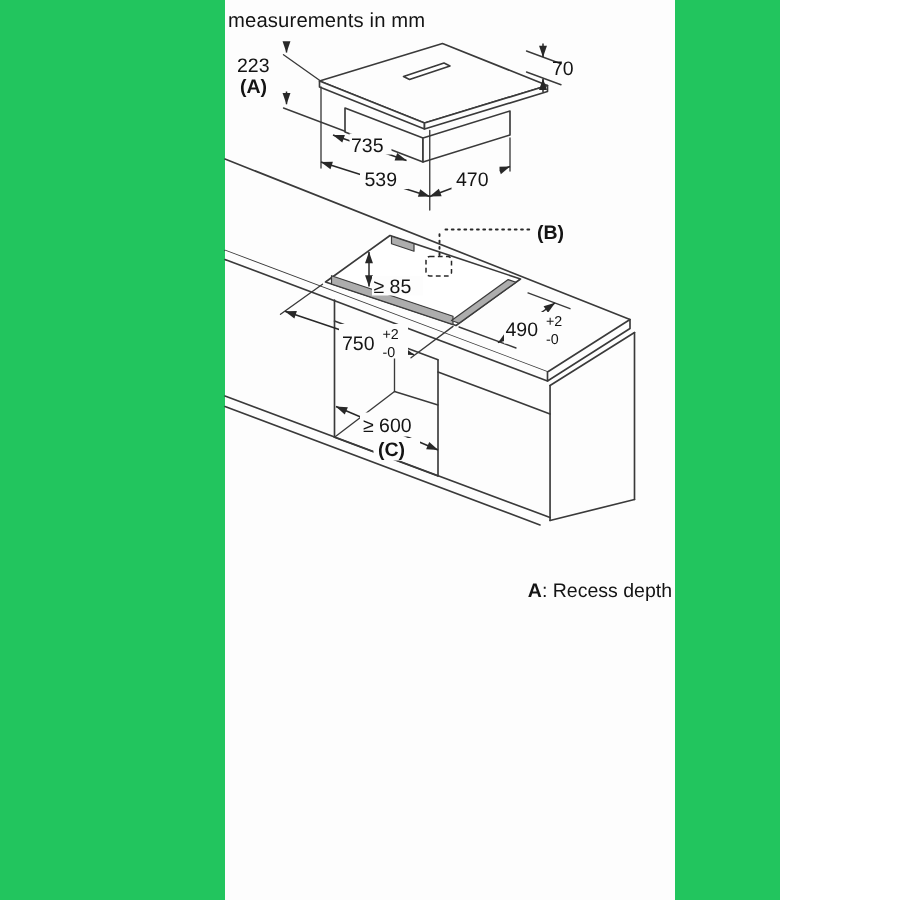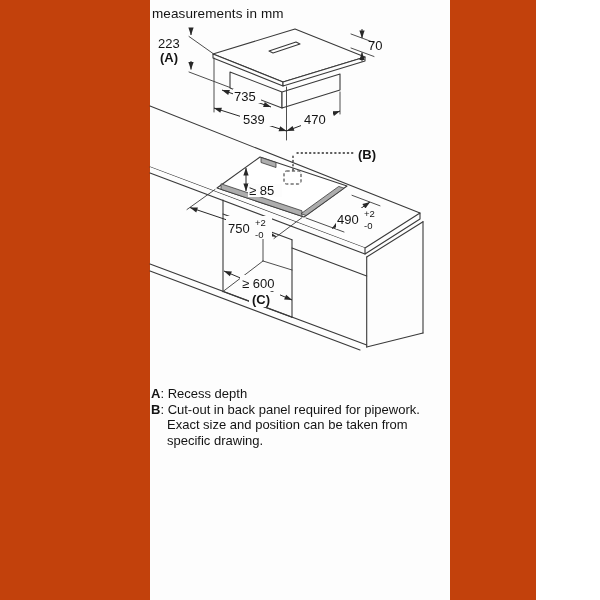--- a/index.html
+++ b/index.html
@@ -1,26 +1,25 @@
 <!DOCTYPE html>
 <html><head>
 <meta charset="utf-8">
 <style>
   html,body{margin:0;padding:0;}
   #stage{
     position:relative;width:520px;height:600px;overflow:hidden;
-    background:#c2410c;
+    background:#22c55e;
     font-family:"Liberation Sans", sans-serif;
     color:#141414;
-    padding-left:16px;
   }
   #center-strip{position:absolute;left:150px;top:0;width:300px;height:600px;background:#fdfdfd;}
   #diagram-svg{position:absolute;left:0;top:0;}
   #title{position:absolute;left:152px;top:6px;font-size:13.5px;letter-spacing:0.1px;color:#141414;}
-  #notes{position:absolute;left:151px;top:386px;width:297px;font-size:13px;line-height:15.4px;color:#141414;}
+  #notes{position:absolute;left:151px;top:386px;width:297px;font-size:13px;line-height:15.4px;color:#141414;text-align:right;}
   .note{padding-left:16px;text-indent:-16px;margin:0 0 0.5px 0;}
   .nk{font-weight:bold;}
   
   .ln{stroke:#3a3a3a;stroke-width:1.1;fill:none;stroke-linecap:round;}
   .thin{stroke:#3a3a3a;stroke-width:0.9;fill:none;stroke-linecap:round;}
   .face{fill:#fdfdfd;stroke:#3a3a3a;stroke-width:1.1;stroke-linejoin:round;}
   .facew{fill:#ffffff;stroke:#3a3a3a;stroke-width:1.1;stroke-linejoin:round;}
   .rail{fill:#adadad;stroke:#3a3a3a;stroke-width:0.8;stroke-linejoin:round;}
   .dim{stroke:#282828;stroke-width:1;fill:none;}
   .dotted{stroke:#282828;stroke-width:1.3;fill:none;stroke-dasharray:1.2 3;stroke-linecap:round;}
@@ -146,15 +145,14 @@
       <line class="dim" x1="286.5" y1="131" x2="340" y2="111" marker-start="url(#ah)" marker-end="url(#ah)"></line>
       <rect class="bg" x="240" y="110" width="32" height="16"></rect>
       <text class="dtxt" x="243" y="124">539</text>
       <rect class="bg" x="301" y="110" width="32" height="16"></rect>
       <text class="dtxt" x="304" y="124">470</text>
     </g>
   </svg>
 
   <div id="notes">
     <div class="note"><span class="nk">A</span><span>: </span><span>Recess depth</span></div>
-    <div class="note"><span class="nk">B</span><span>: </span><span>Cut-out in back panel required for pipework. Exact size and position can be taken from specific drawing.</span></div>
   </div>
 </div>
 
 </body></html>

